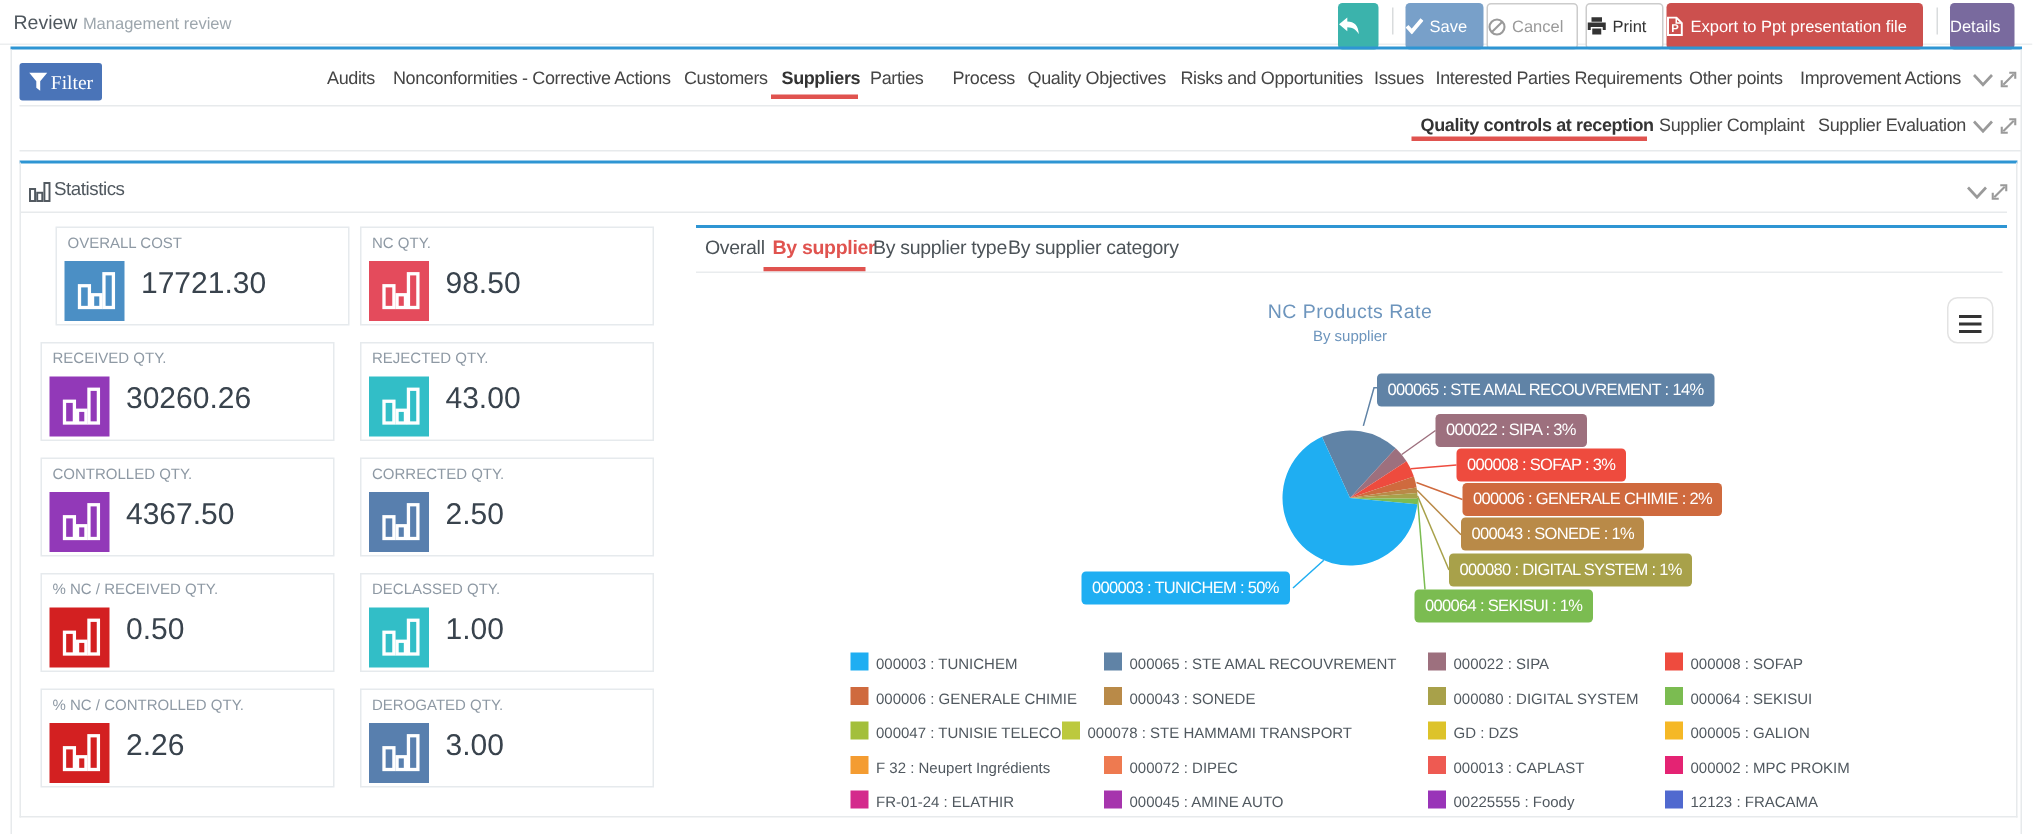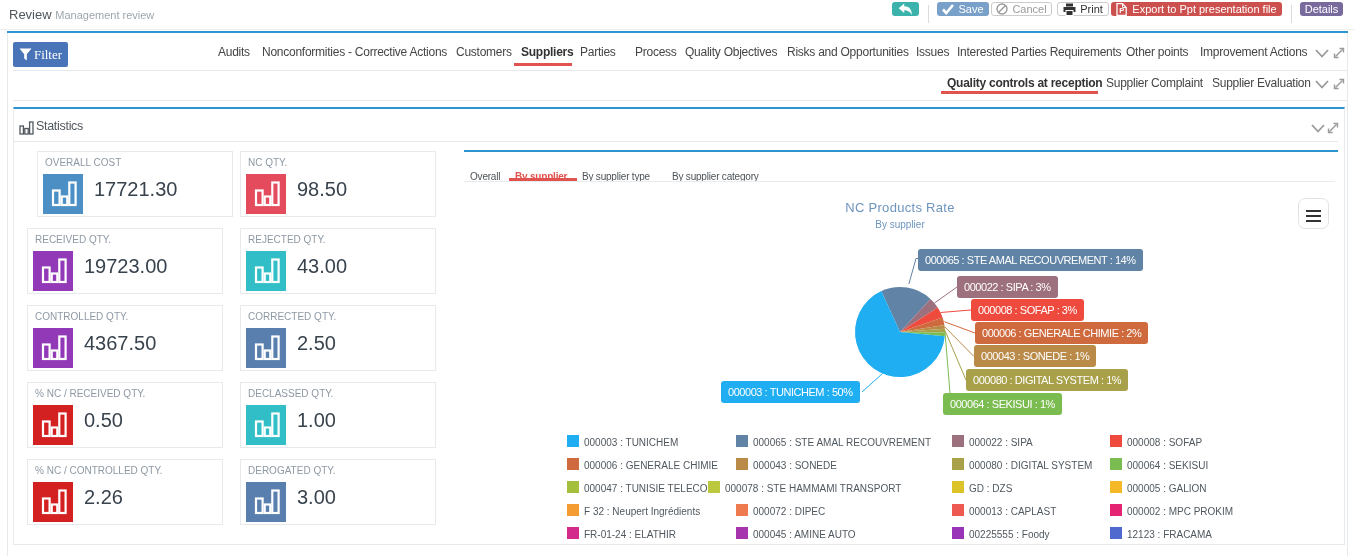--- a/index.html
+++ b/index.html
@@ -4,22 +4,22 @@
 <style>
 * { margin:0; padding:0; box-sizing:border-box; }
 html,body { width:1355px; height:556px; background:#fff; font-family:"Liberation Sans",sans-serif; overflow:hidden; }
 body { position:relative; }
 .abs { position:absolute; }
 
 
 #hdr-title { left:9px; top:7px; font-size:13px; color:#4f575e;text-align:center; }
 #hdr-sub { font-size:11px; color:#9da6ad; }
 #hdr-line { left:0; top:29px; width:1355px; height:1px; background:#eceeef; }
-.btn { position:absolute; top:2px; height:14px; border-radius:3px; font-size:11px;
-       display:flex; align-items:center; justify-content:center; white-space:nowrap; }
+.btn { position:absolute; top:2px; height:31px; border-radius:3px; font-size:11px;
+       display:flex; align-items:center; justify-content:flex-start; white-space:nowrap; }
 #btn-undo { left:892px; width:27px; background:#3bb3ac; }
 .vsep { top:5px; width:1px; height:18px; background:#d9dcdd; }
 #btn-save { left:937px; width:52px; background:#78a0c9; color:#fff; }
 #btn-cancel { left:991px; width:61px; background:#fff; border:1px solid #ccc; color:#9a9a9a; }
 #btn-print { left:1057px; width:52px; background:#fff; border:1px solid #ccc; color:#333; }
 #btn-export { left:1111px; width:171px; background:#cc504e; color:#fff; }
 #btn-details { left:1300px; width:43px; background:#796a9e; color:#fff; }
 
 
 #blue-top { left:7px; top:31px; width:1341px; height:2px; background:#2e95d3; }
@@ -45,21 +45,21 @@
 #stats-title { left:36px; top:119px; font-size:12.5px; letter-spacing:-0.3px; color:#50585f; }
 #stats-sep { left:14px; top:141px; width:1324px; height:1px; background:#e7eaec; }
 
 .card { position:absolute; width:196px; height:66px; background:#fff; border:1px solid #e6eaed; }
 .card .lbl { position:absolute; left:7px; top:5px; font-size:10px; color:#8e99a4; white-space:nowrap; }
 .card .ic { position:absolute; left:5px; top:22px; width:40px; height:40px; }
 .card .val { position:absolute; left:56px; top:26px; font-size:20px; color:#39434d; }
 
 
 #chart-blue { left:464px; top:150px; width:874px; height:2px; background:#2e95d3; }
-.ctab { position:absolute; top:171px; font-size:10px; letter-spacing:-0.2px; color:#4c5358; white-space:nowrap; }
+.ctab { position:absolute; top:157px; font-size:13px; letter-spacing:-0.2px; color:#4c5358; white-space:nowrap; }
 .ctab.r { color:#e0534f; font-weight:bold; }
 #ctab-line { left:464px; top:181px; width:871px; height:1px; background:#e9ecee; }
 #chart-title { left:600px; top:200px; width:600px; text-align:center; font-size:13px; color:#6d95bd; letter-spacing:0.3px; }
 #chart-sub { left:600px; top:219px; width:600px; text-align:center; font-size:10px; color:#6d95bd; }
 #hamb { left:1298px; top:198px; width:31px; height:31px; border:1px solid #e3e3e3; border-radius:7px; background:#fff; }
 #hamb div { position:absolute; left:7px; width:15px; height:2.6px; background:#333; }
 
 .plabel { position:absolute; height:22px; line-height:22px; border-radius:3px; color:#fff;
   font-size:11px; letter-spacing:-0.45px; padding:0 7px; white-space:nowrap; }
 
@@ -187,21 +187,21 @@
         </svg></div>
       <div class="val">98.50</div>
     </div>
     <div class="card" style="left:27px; top:228px;">
       <div class="lbl">RECEIVED QTY.</div>
       <div class="ic" style="background:#9239b8"><svg width="40" height="40" viewBox="0 0 40 40">
           <rect x="10" y="16.5" width="6.6" height="14.5" fill="none" stroke="#fff" stroke-width="2.2"></rect>
           <rect x="18.7" y="22.5" width="5.6" height="8.5" fill="none" stroke="#fff" stroke-width="2.2"></rect>
           <rect x="26.3" y="8.5" width="6.3" height="22.5" fill="none" stroke="#fff" stroke-width="2.2"></rect>
         </svg></div>
-      <div class="val">19723.00</div>
+      <div class="val">30260.26</div>
     </div>
     <div class="card" style="left:240px; top:228px;">
       <div class="lbl">REJECTED QTY.</div>
       <div class="ic" style="background:#32bec7"><svg width="40" height="40" viewBox="0 0 40 40">
           <rect x="10" y="16.5" width="6.6" height="14.5" fill="none" stroke="#fff" stroke-width="2.2"></rect>
           <rect x="18.7" y="22.5" width="5.6" height="8.5" fill="none" stroke="#fff" stroke-width="2.2"></rect>
           <rect x="26.3" y="8.5" width="6.3" height="22.5" fill="none" stroke="#fff" stroke-width="2.2"></rect>
         </svg></div>
       <div class="val">43.00</div>
     </div>

